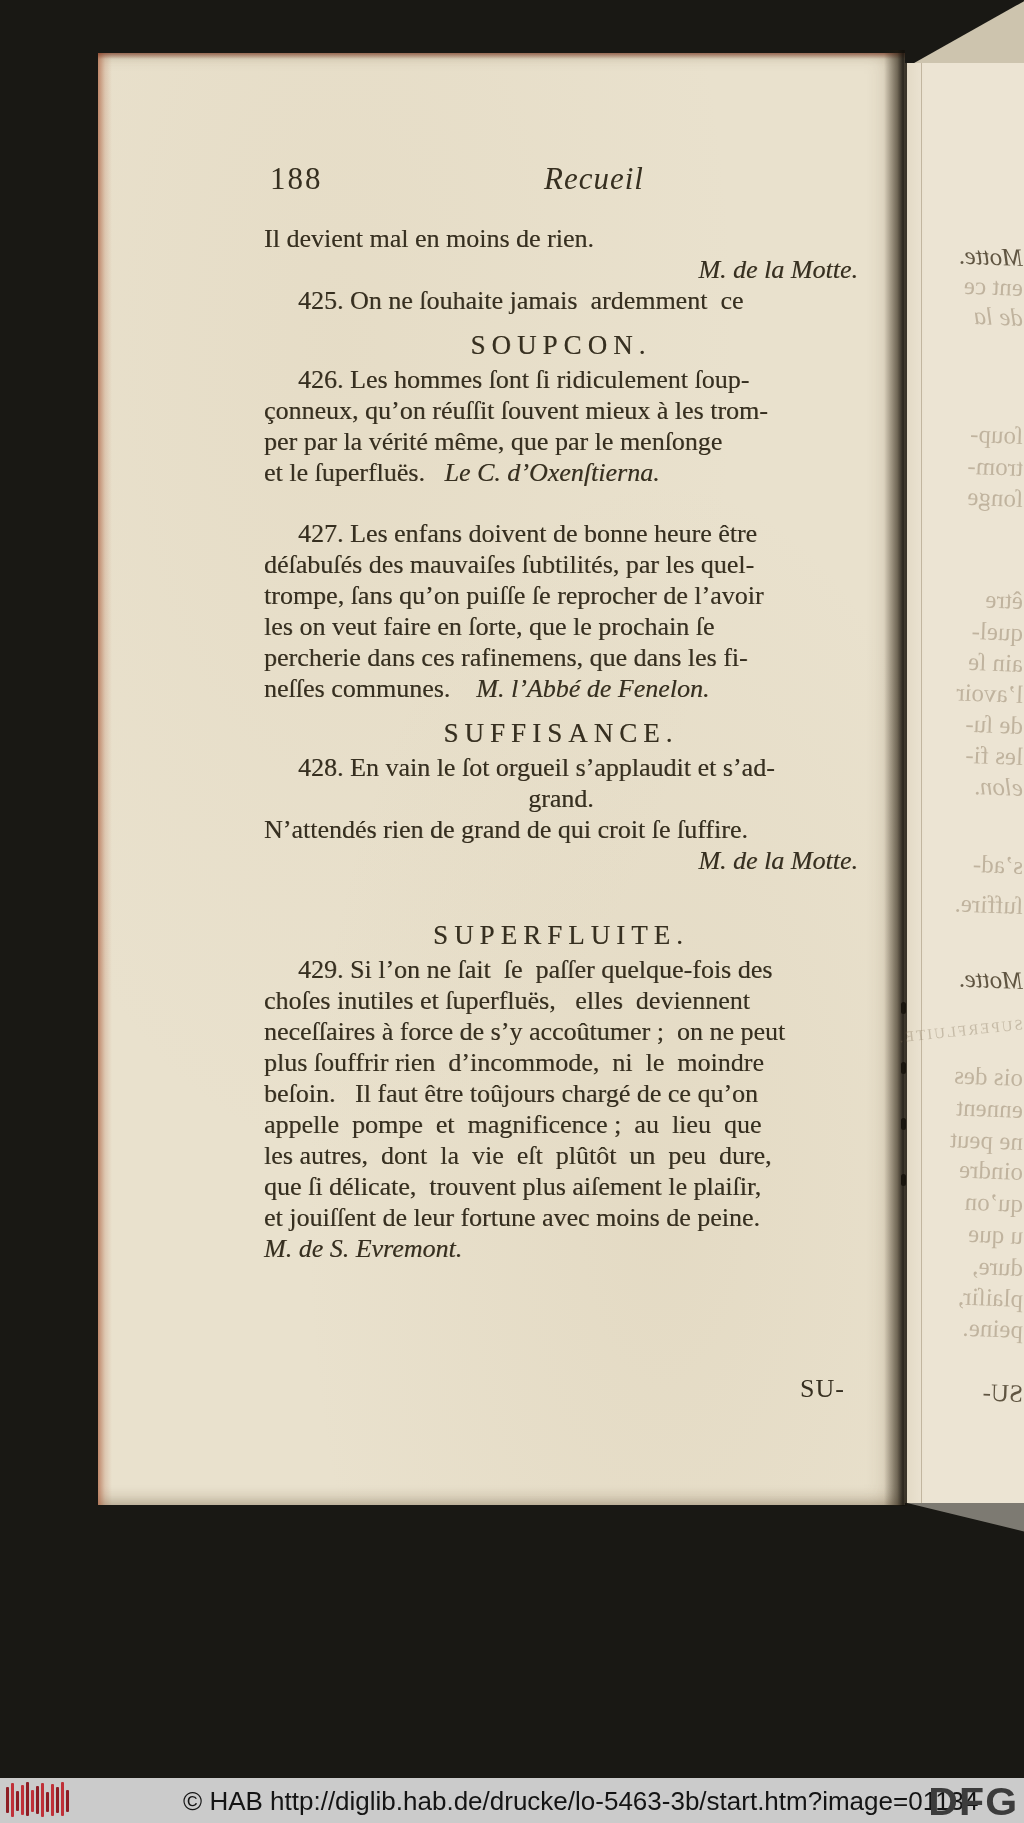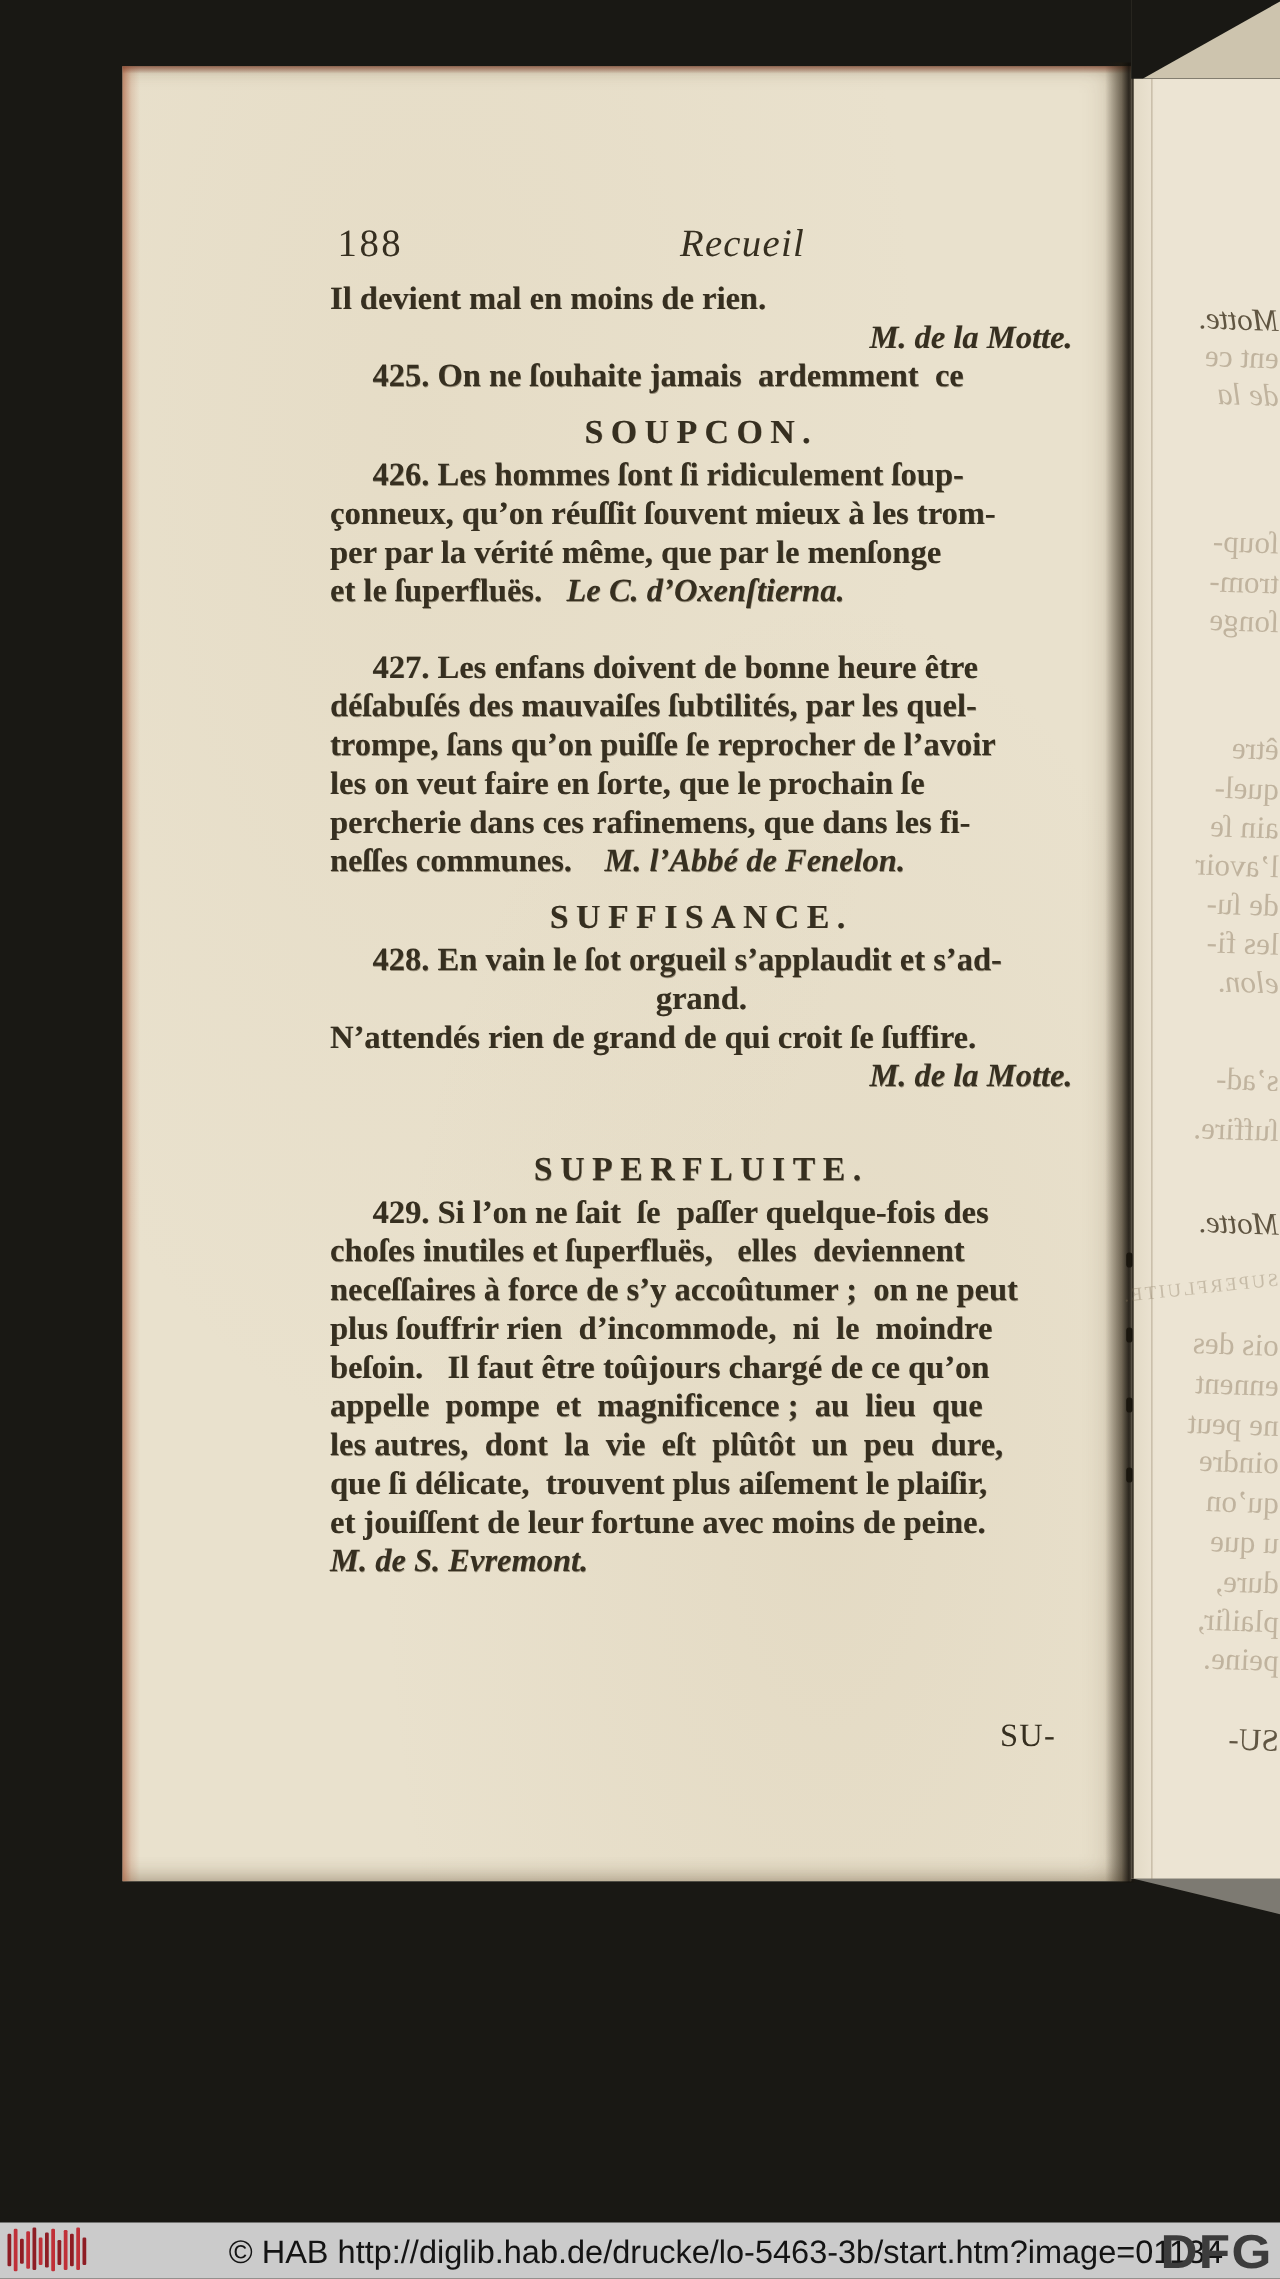--- a/index.html
+++ b/index.html
@@ -14,27 +14,27 @@
       radial-gradient(ellipse at 70% 80%, rgba(190,170,130,.12), transparent 45%),
       #e9e1cd;
     box-shadow: inset -20px 0 26px -10px rgba(80,58,28,.45),
                 inset 0 -10px 16px -8px rgba(90,70,40,.35),
                 inset 0 8px 12px -8px rgba(90,60,35,.4);}
   .main-page::before{content:"";position:absolute;left:0;top:0;bottom:0;width:14px;
     background:linear-gradient(90deg, rgba(172,86,52,.6), rgba(172,86,52,.18) 7px, rgba(172,86,52,0) 14px);}
   .main-page::after{content:"";position:absolute;left:0;top:0;right:0;height:6px;
     background:linear-gradient(180deg, rgba(120,45,25,.55), rgba(120,45,25,0));}
 
-  .page-header{position:absolute;left:0;top:124px;width:100%;height:40px;color:#362f20;}
+  .page-header{position:absolute;left:0;top:108px;width:100%;height:40px;color:#362f20;}
   .page-number{position:absolute;left:172px;top:0;font-size:31px;letter-spacing:2px;}
   .running-header{position:absolute;left:446px;top:0;font-size:31px;font-style:italic;letter-spacing:1px;}
 
   .text-block{position:absolute;left:166px;top:170px;width:594px;color:#362f20;
     text-shadow:.4px .4px .5px rgba(55,45,25,.45);}
-  .l{white-space:pre;height:31px;line-height:31px;font-size:26px;font-weight:bold;}
+  .l{white-space:pre;height:31px;line-height:31px;font-size:26px;}
   .l.indent{text-indent:34px;}
   .l.center{text-align:center;}
   .l.right{text-align:right;}
   .l.heading{height:38px;line-height:38px;margin-top:10px;text-align:center;
     font-size:27px;letter-spacing:6px;}
   .l.gap{height:30px;}
   .it{font-style:italic;}
 
   .catchword{position:absolute;left:702px;top:1321px;font-size:26px;letter-spacing:1px;color:#362f20;}
 

